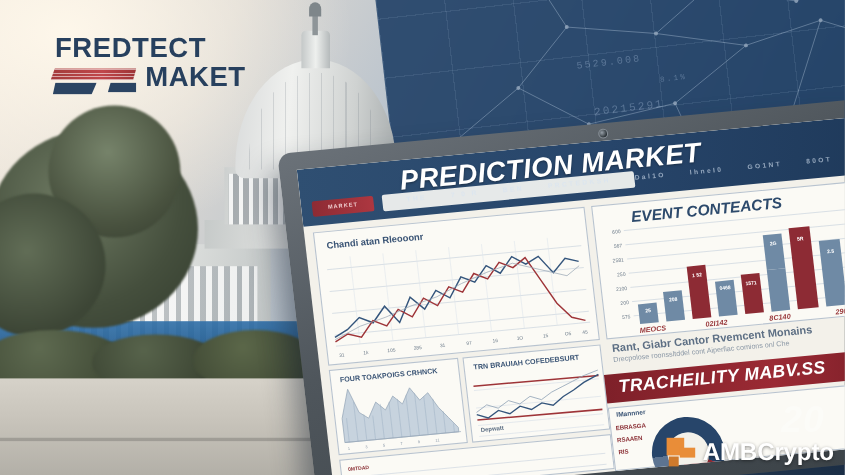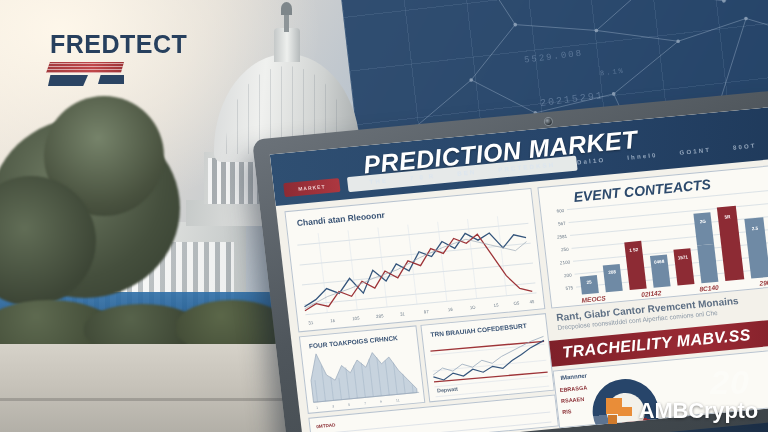--- a/index.html
+++ b/index.html
@@ -262,20 +262,21 @@
   <div class="tree t2"></div>
   <div class="tree t3"></div>
   <div class="hedge h1"></div>
   <div class="hedge h2"></div>
   <div class="hedge h3"></div>
   <div class="ledge"></div>
   <div class="ledgeLine"></div>
 
   <div class="logo">
     <div class="logoLine logoA">FREDTECT</div>
+    <div class="logoLine logoB">MAKET</div>
     <div class="flagmark">
       <div class="fm-red"></div>
       <div class="fm-blue"></div>
       <div class="fm-blue2"></div>
     </div>
   </div>
 
   <div class="tablet">
     <div class="cam"></div>
 

